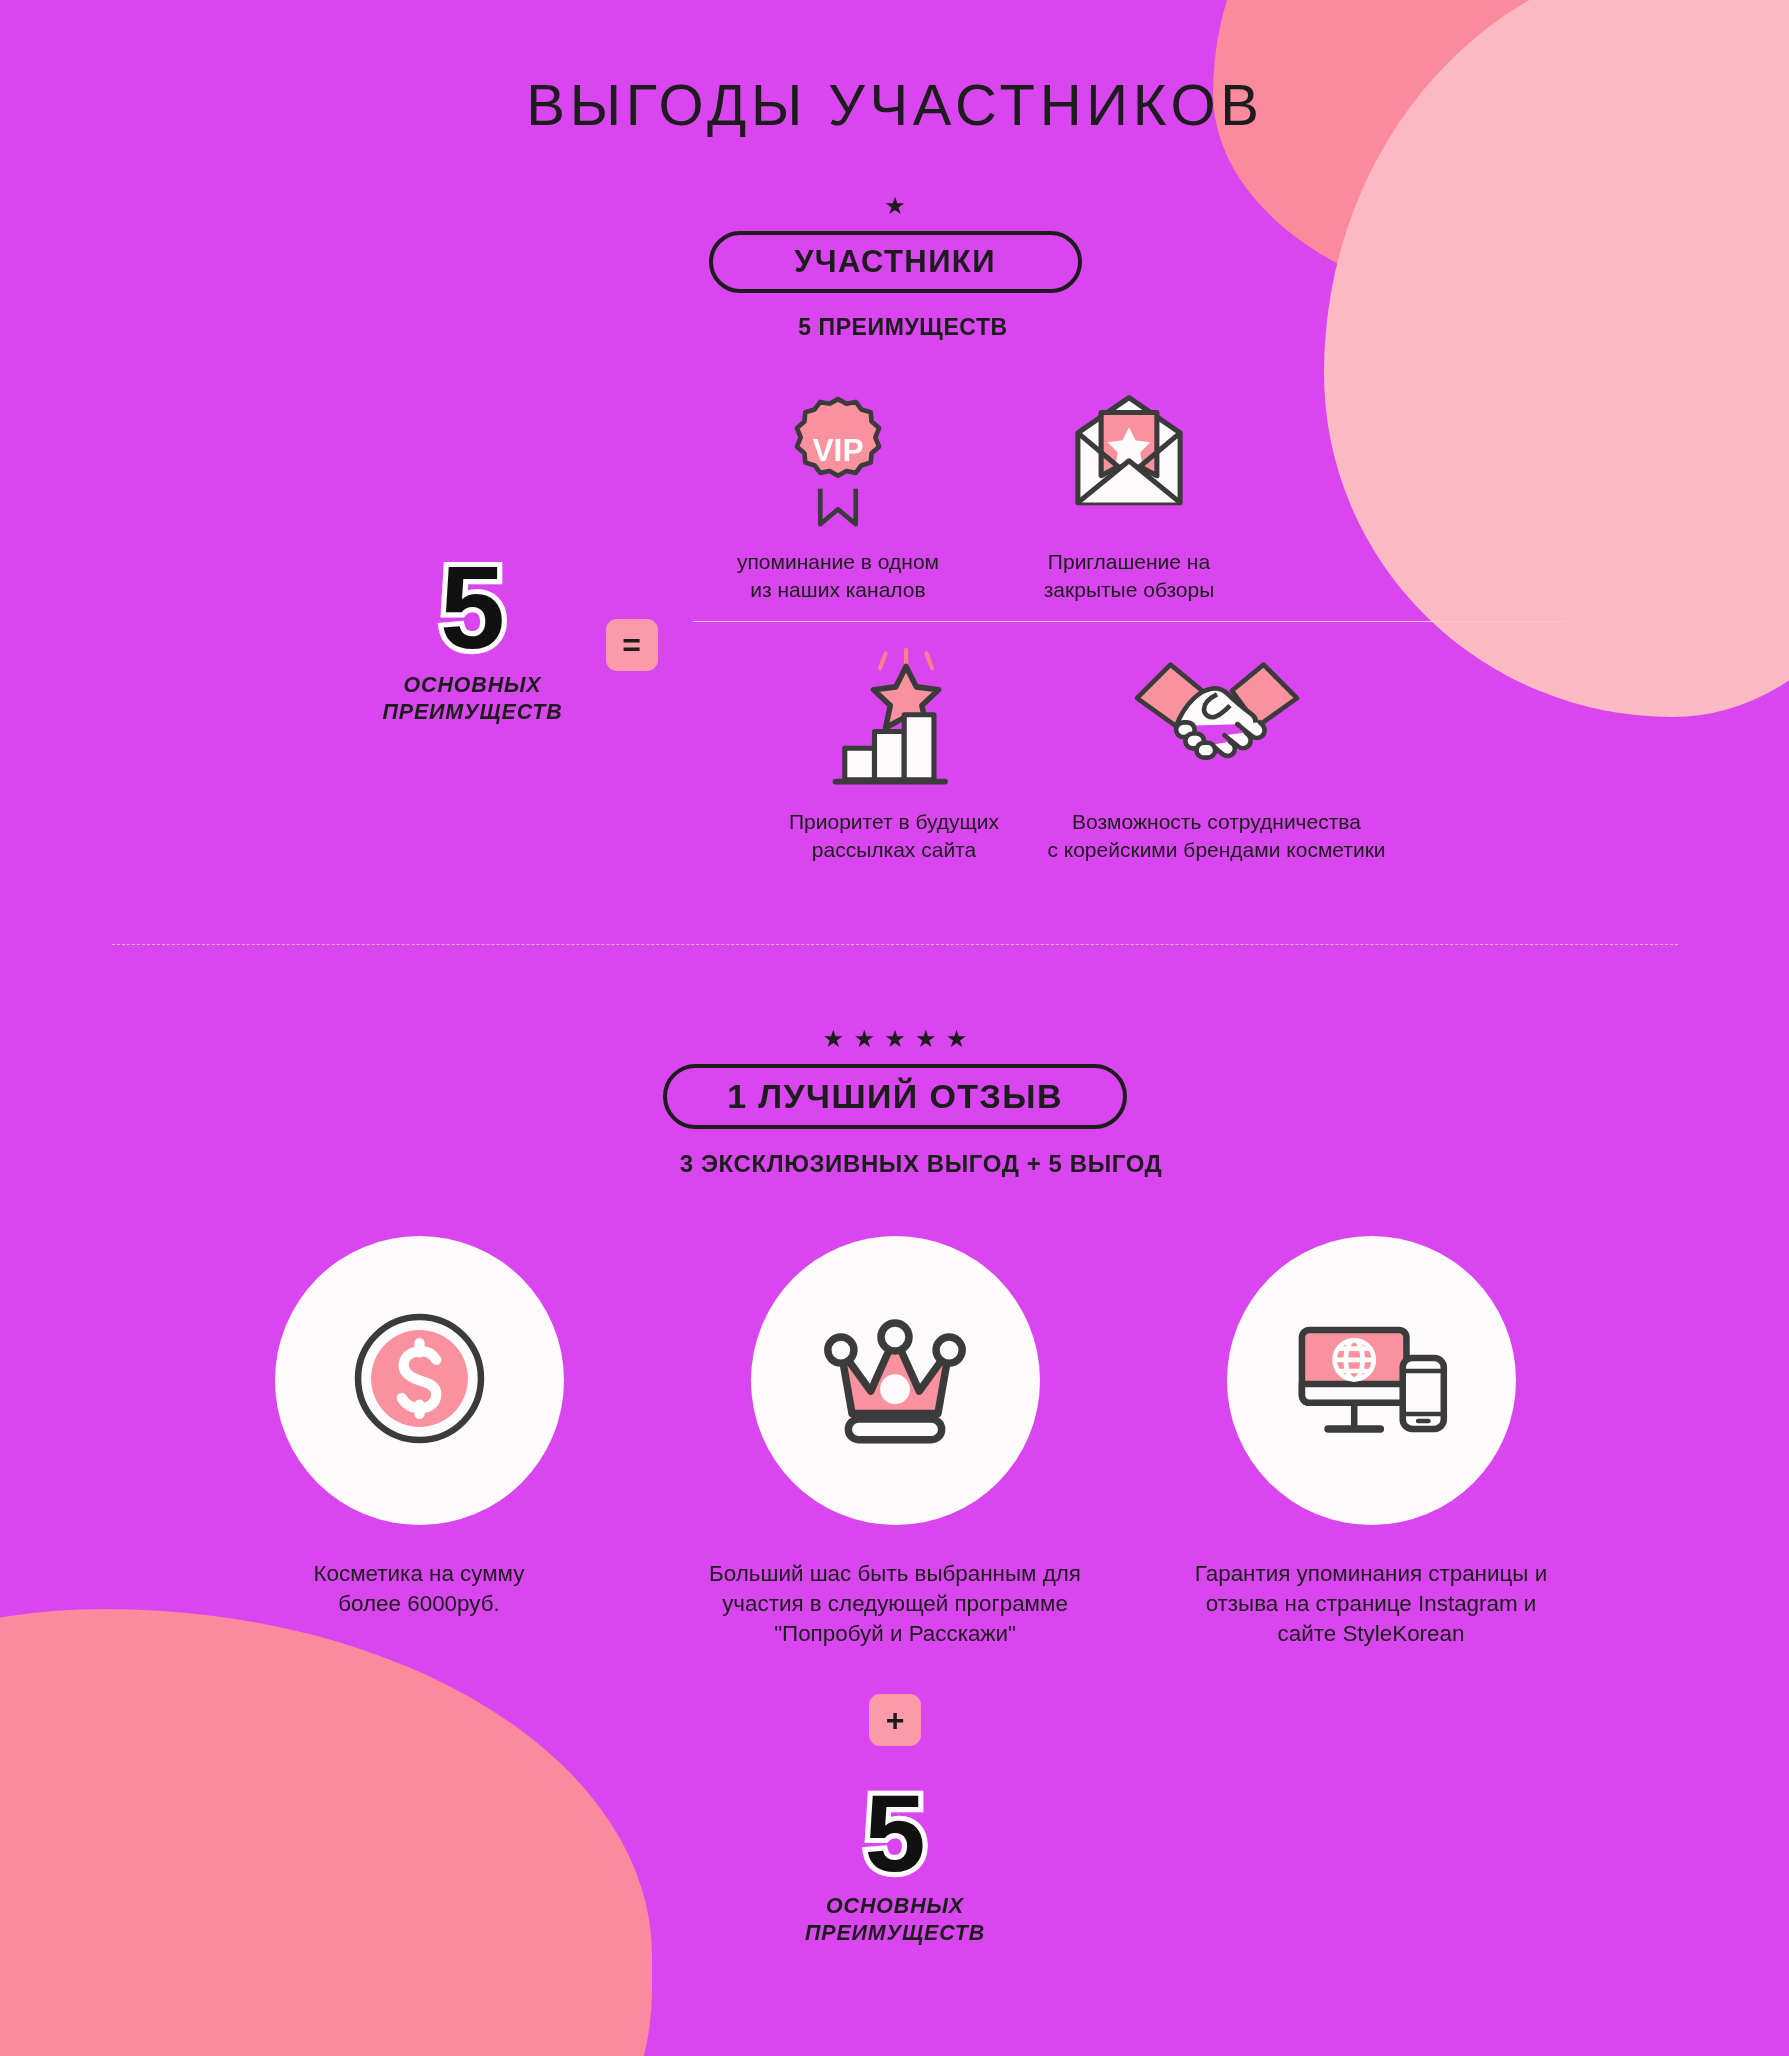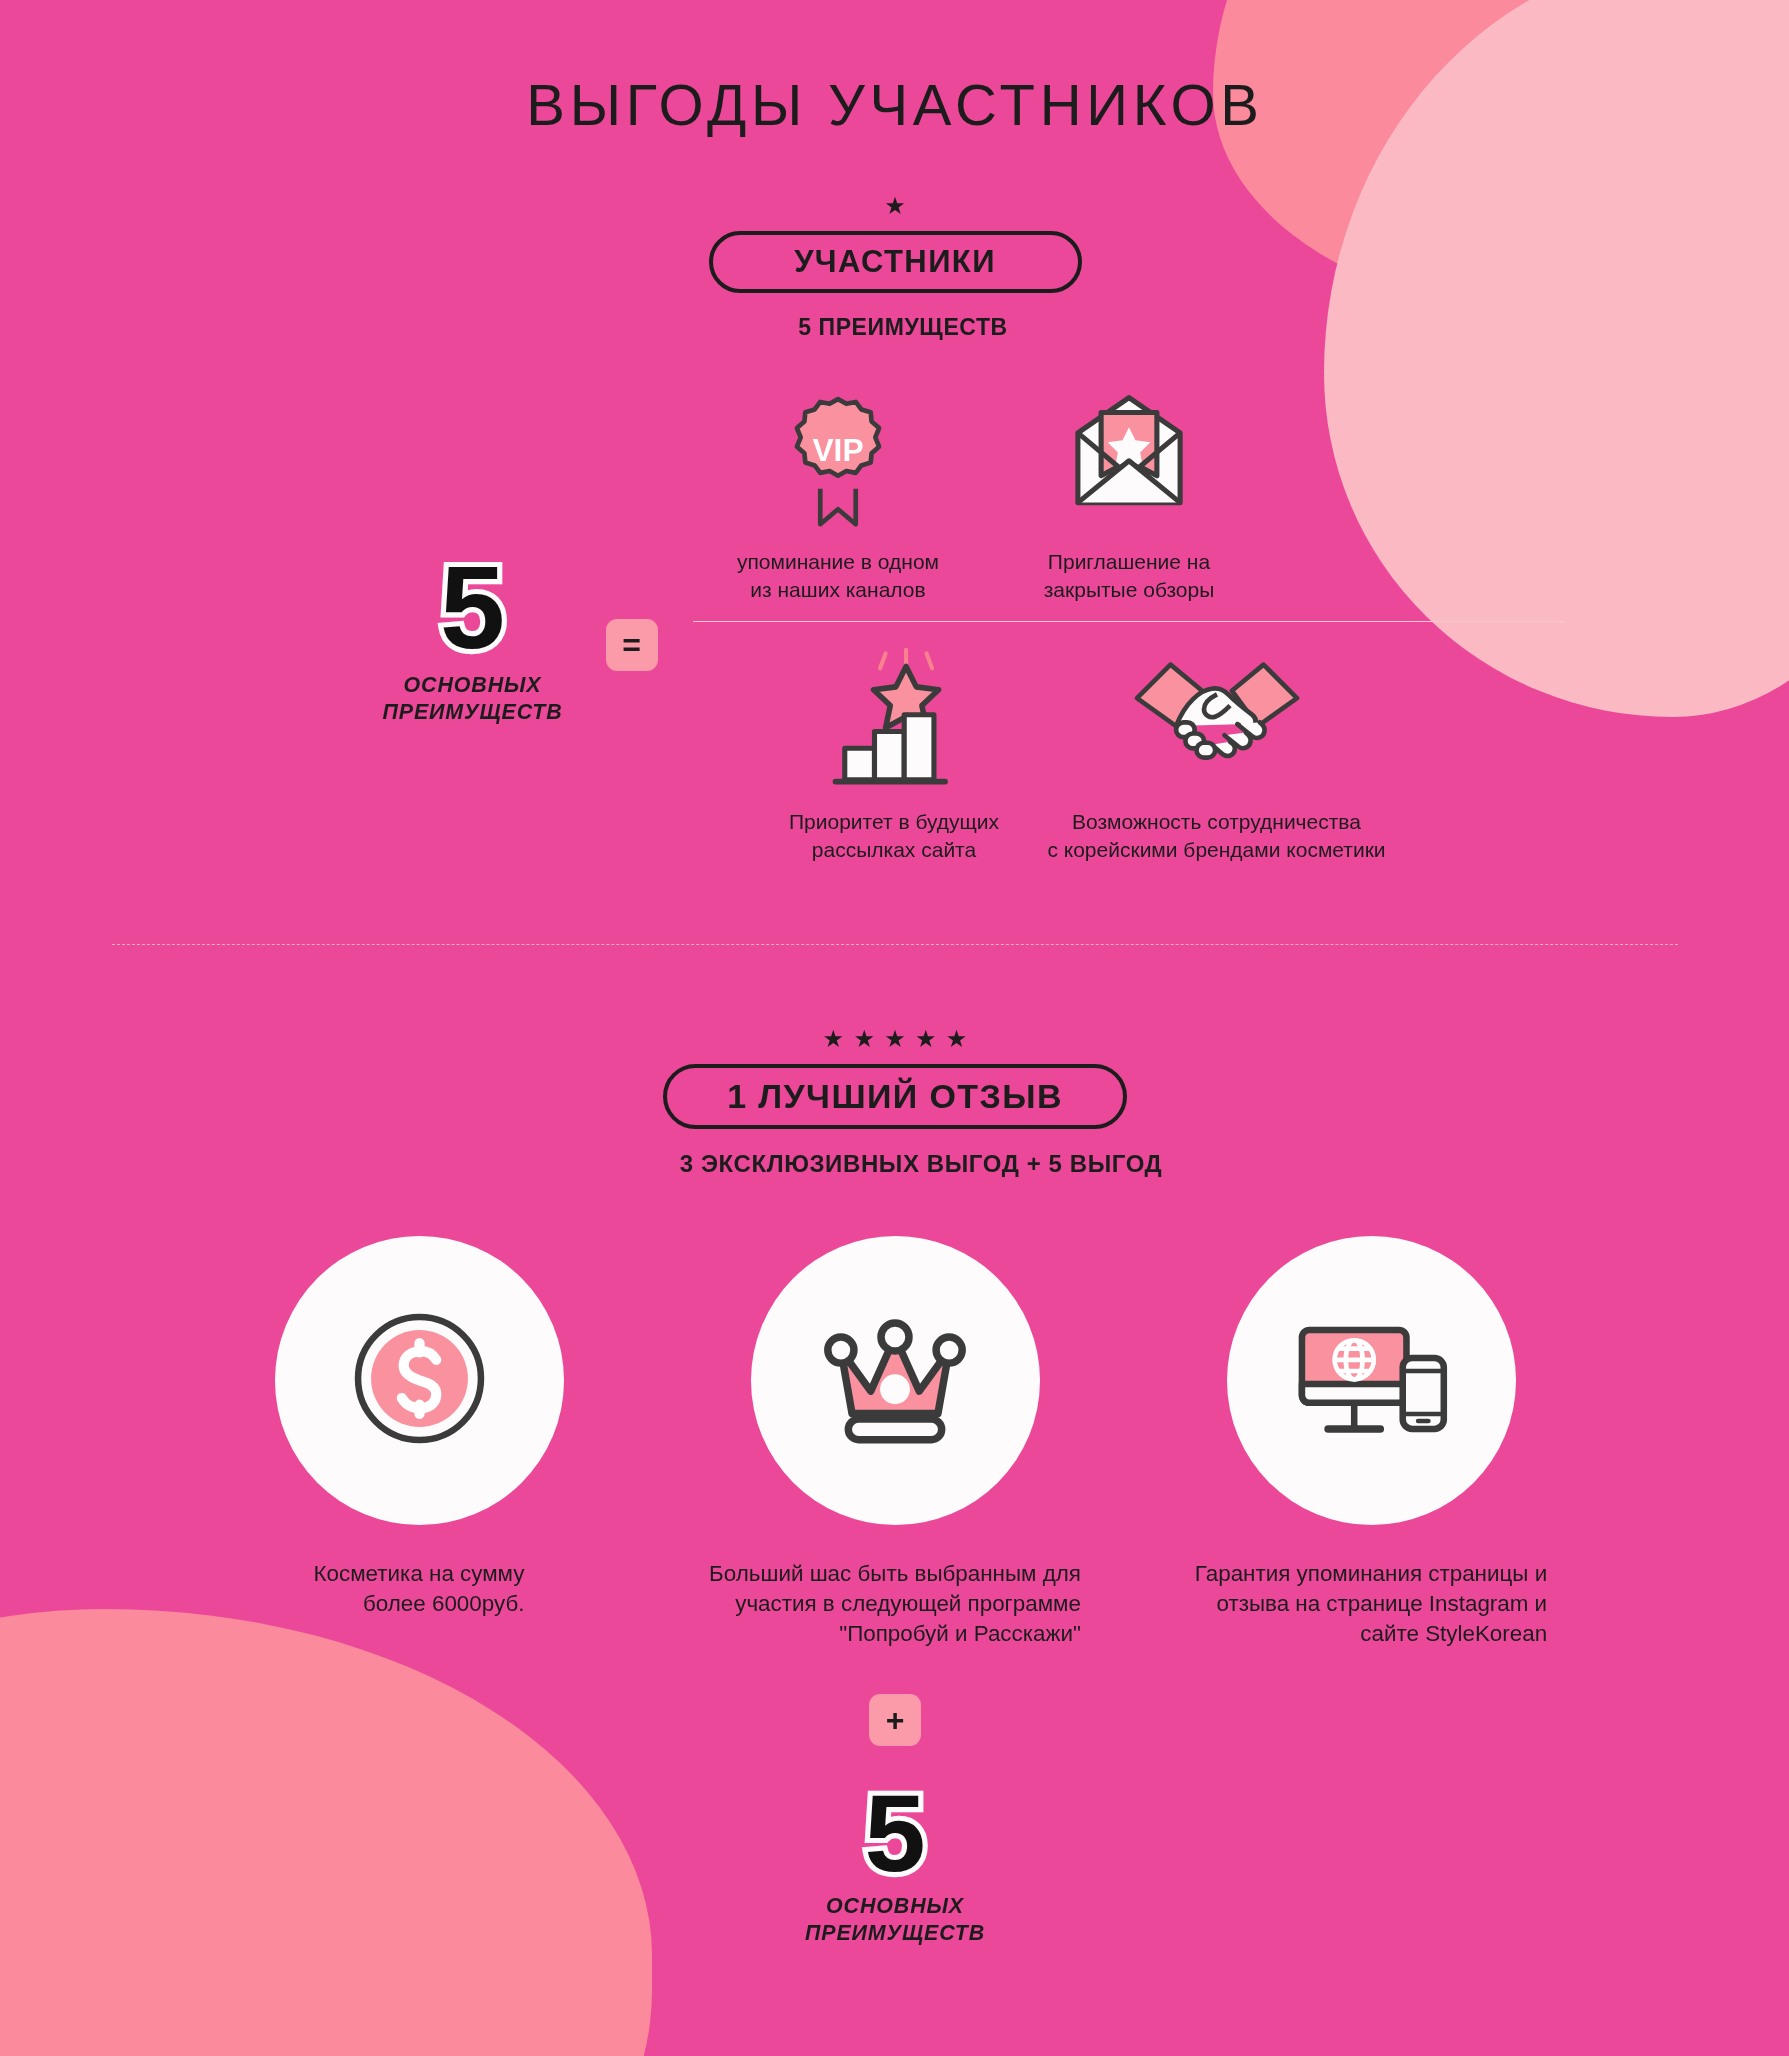--- a/index.html
+++ b/index.html
@@ -7,21 +7,21 @@
     width: 1790px;
     height: 2056px;
     background: #fde6ea;
     font-family: "Liberation Sans", sans-serif;
     overflow: hidden;
   }
   .page {
     position: relative;
     width: 1790px;
     height: 2056px;
-    background: #ec4899;
+    background: #d946ef;
     overflow: hidden;
   }
 
   
   .blob { position: absolute; pointer-events: none; }
   .blob-tr-dark {
     width: 708px; height: 559px;
     right: -131px; top: -242px;
     background: #fb8b9c;
     border-radius: 50% 50% 50% 50% / 60% 60% 40% 40%;
@@ -159,21 +159,21 @@
   }
   .circle-item { width: 392px; display: flex; flex-direction: column; align-items: center; }
   .circle-disc {
     width: 289px; height: 289px;
     border-radius: 50%;
     background: #fdfbfb;
     display: flex; align-items: center; justify-content: center;
   }
   .circle-text {
     margin-top: 34px;
-    text-align: right;
+    text-align: center;
     font-size: 22.4px;
     line-height: 1.35;
     color: #1c1c1c;
   }
 
   .plus-badge {
     width: 52px; height: 52px;
     background: #fb9aa8;
     border-radius: 11.2px;
     display: flex; align-items: center; justify-content: center;

